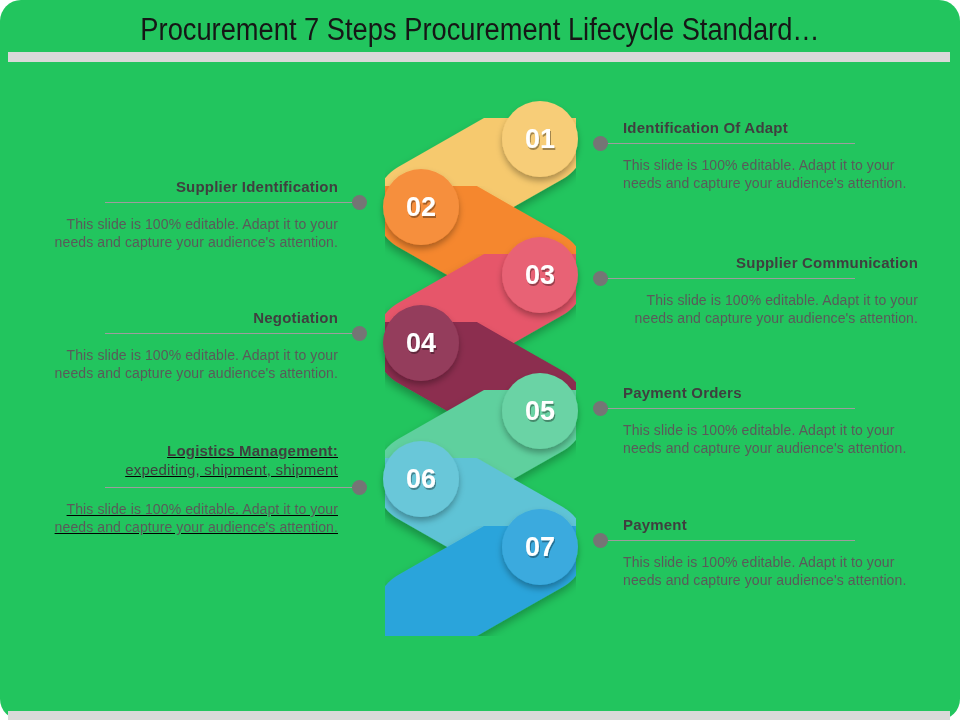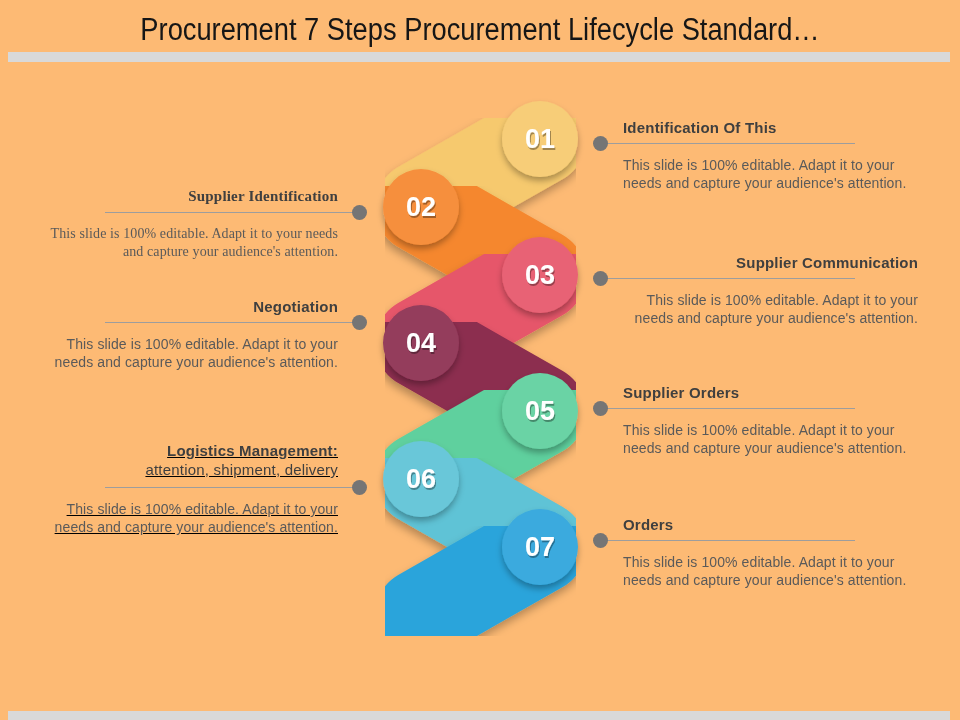--- a/index.html
+++ b/index.html
@@ -2,21 +2,21 @@
 <html><head>
 <meta charset="utf-8">
 <style>
   html, body { margin: 0; padding: 0; }
   body {
     width: 960px; height: 720px;
     background: #ffffff;
     font-family: "Liberation Sans", sans-serif;
     overflow: hidden;
   }
-  .slide { position: relative; width: 960px; height: 720px; background: #fdba74; }
+  .slide { position: relative; width: 960px; height: 720px; background: #22c55e; border-radius: 21px; }
 
   .slide-title {
     position: absolute; top: 12px; left: 0; width: 960px;
     text-align: center;
     font-size: 31px; font-weight: 400; color: #161616;
     transform: scaleX(0.88);
     letter-spacing: 0px;
     white-space: nowrap;
   }
   .rule { position: absolute; left: 8px; width: 942px; height: 10px; }
@@ -40,23 +40,23 @@
 
   .info.right { left: 623px; text-align: left; }
   .info.right .connector { margin-left: -23px; }
   .info.right .connector .dot { left: -7px; }
 
   .info.left { left: 43px; text-align: right; }
   .info.left .connector { margin-left: 62px; }
   .info.left .connector .dot { right: -7px; }
 
   .info.r1 { top: 118px; }
-  .info.l2 { top: 187px; font-family: Liberation Serif, serif; }
+  .info.l2 { top: 177px; }
   .info.r3 { top: 253px; text-align: right; }
-  .info.l4 { top: 297px; text-align: right; }
+  .info.l4 { top: 308px; text-align: right; }
   .info.r5 { top: 383px; }
   .info.l6 { top: 441px; text-decoration: underline; }
   .info.l6 .connector { margin-top: 8px; }
   .info.r7 { top: 515px; }
 </style>
 </head>
 <body>
 
 <div class="slide">
 
@@ -97,21 +97,21 @@
         <circle cx="540" cy="411" r="38" fill="#6ad3a5" filter="url(#circShadow)"></circle>
         <text x="540" y="420" text-anchor="middle" class="num" filter="url(#numShadow)">05</text>
         <circle cx="421" cy="479" r="38" fill="#69c7d9" filter="url(#circShadow)"></circle>
         <text x="421" y="488" text-anchor="middle" class="num" filter="url(#numShadow)">06</text>
         <circle cx="540" cy="547" r="38" fill="#3baade" filter="url(#circShadow)"></circle>
         <text x="540" y="556" text-anchor="middle" class="num" filter="url(#numShadow)">07</text>
       </g>
   </svg>
 
   <div class="info right r1">
-    <h3>Identification Of This</h3>
+    <h3>Identification Of Adapt</h3>
     <div class="connector" style="background: rgb(157, 157, 157);">
         <span class="dot" style="background: rgb(117, 117, 117);"></span>
       </div>
     <p>This slide is 100% editable. Adapt it to your needs and capture your audience's attention.</p>
   </div>
 
   <div class="info left l2">
     <h3>Supplier Identification</h3>
     <div class="connector" style="background: rgb(157, 157, 157);">
         <span class="dot" style="background: rgb(117, 117, 117);"></span>
@@ -129,37 +129,37 @@
 
   <div class="info left l4">
     <h3>Negotiation</h3>
     <div class="connector" style="background: rgb(157, 157, 157);">
         <span class="dot" style="background: rgb(117, 117, 117);"></span>
       </div>
     <p>This slide is 100% editable. Adapt it to your needs and capture your audience's attention.</p>
   </div>
 
   <div class="info right r5">
-    <h3>Supplier Orders</h3>
+    <h3>Payment Orders</h3>
     <div class="connector" style="background: rgb(157, 157, 157);">
         <span class="dot" style="background: rgb(117, 117, 117);"></span>
       </div>
     <p>This slide is 100% editable. Adapt it to your needs and capture your audience's attention.</p>
   </div>
 
   <div class="info left l6">
     <h3>Logistics Management:</h3>
-    <div class="subtitle">attention, shipment, delivery</div>
+    <div class="subtitle">expediting, shipment, shipment</div>
     <div class="connector" style="background: rgb(157, 157, 157);">
         <span class="dot" style="background: rgb(117, 117, 117);"></span>
       </div>
     <p>This slide is 100% editable. Adapt it to your needs and capture your audience's attention.</p>
   </div>
 
   <div class="info right r7">
-    <h3>Orders</h3>
+    <h3>Payment</h3>
     <div class="connector" style="background: rgb(157, 157, 157);">
         <span class="dot" style="background: rgb(117, 117, 117);"></span>
       </div>
     <p>This slide is 100% editable. Adapt it to your needs and capture your audience's attention.</p>
   </div>
 
 </div>
 
 </body></html>

